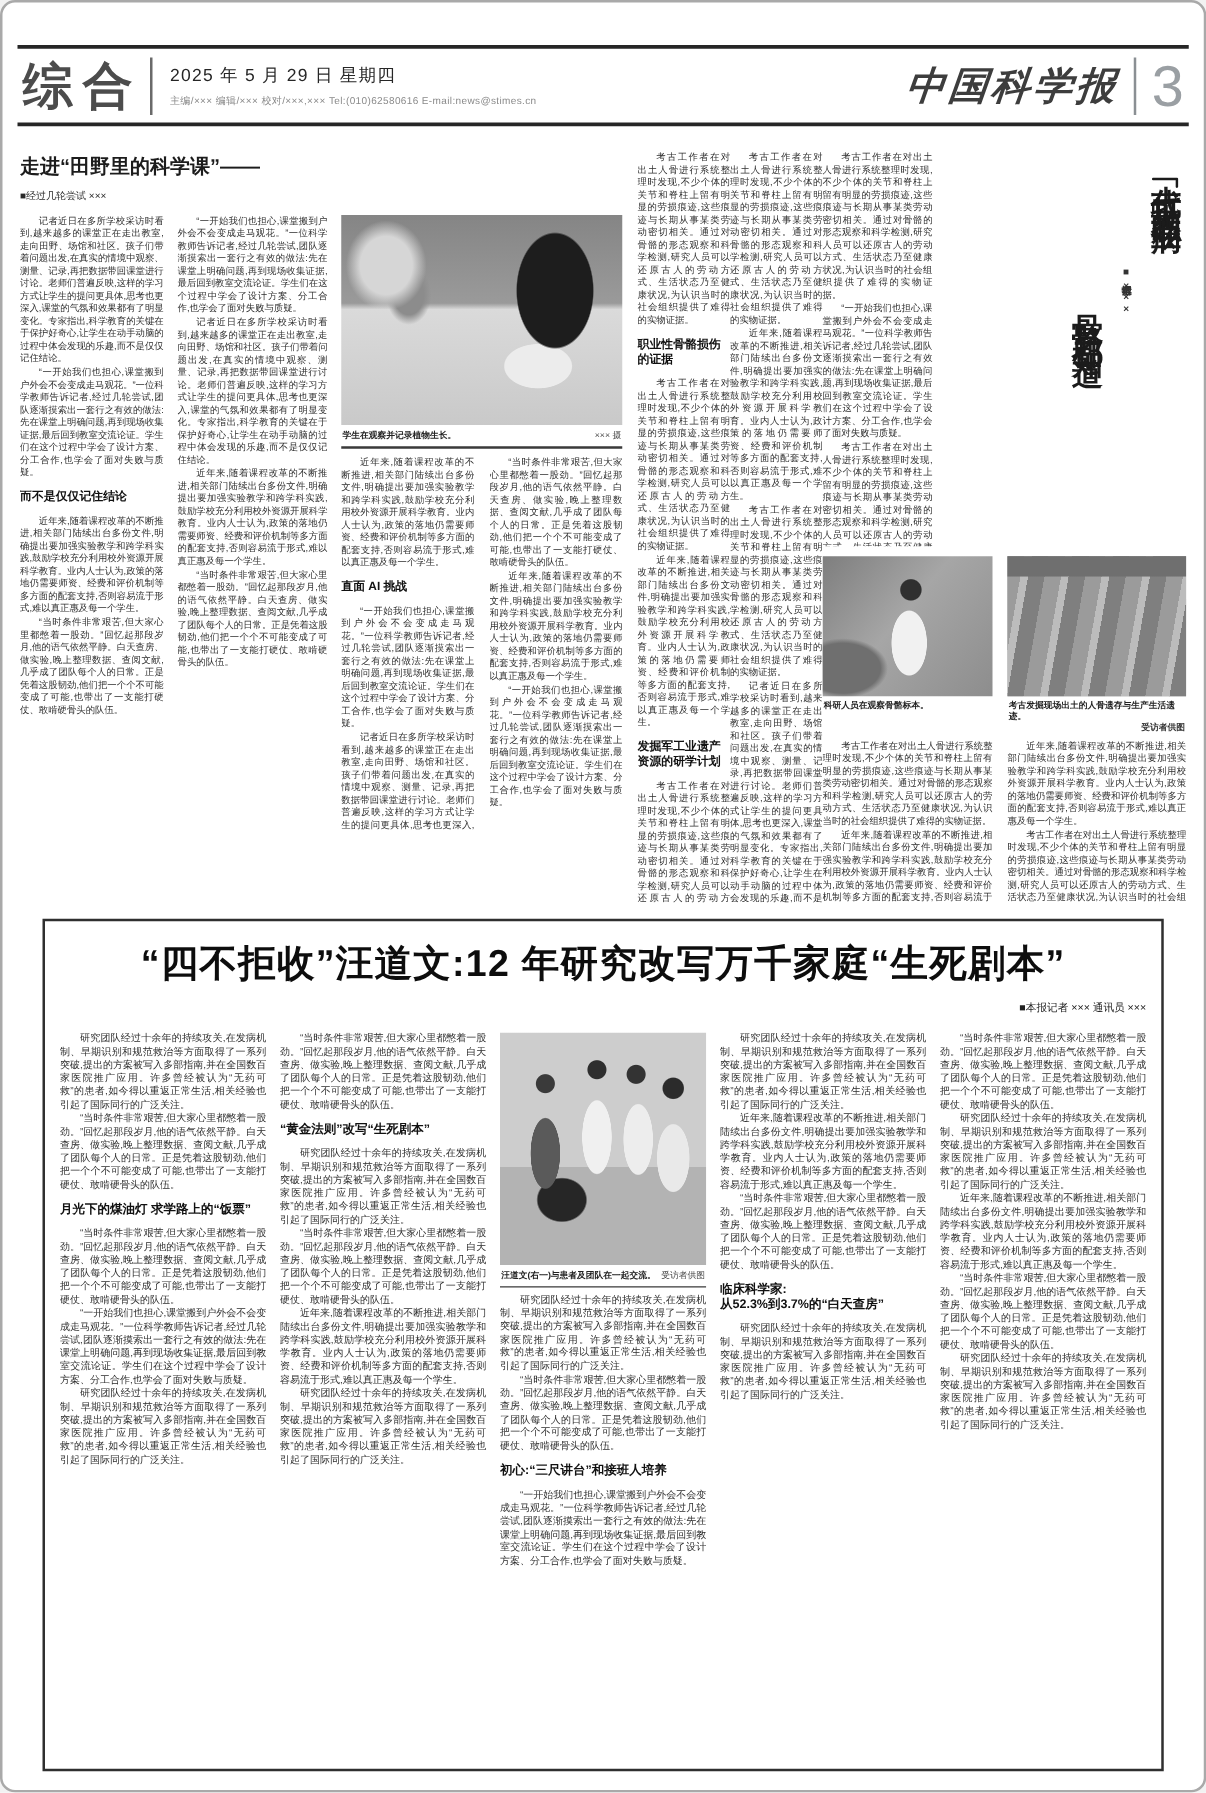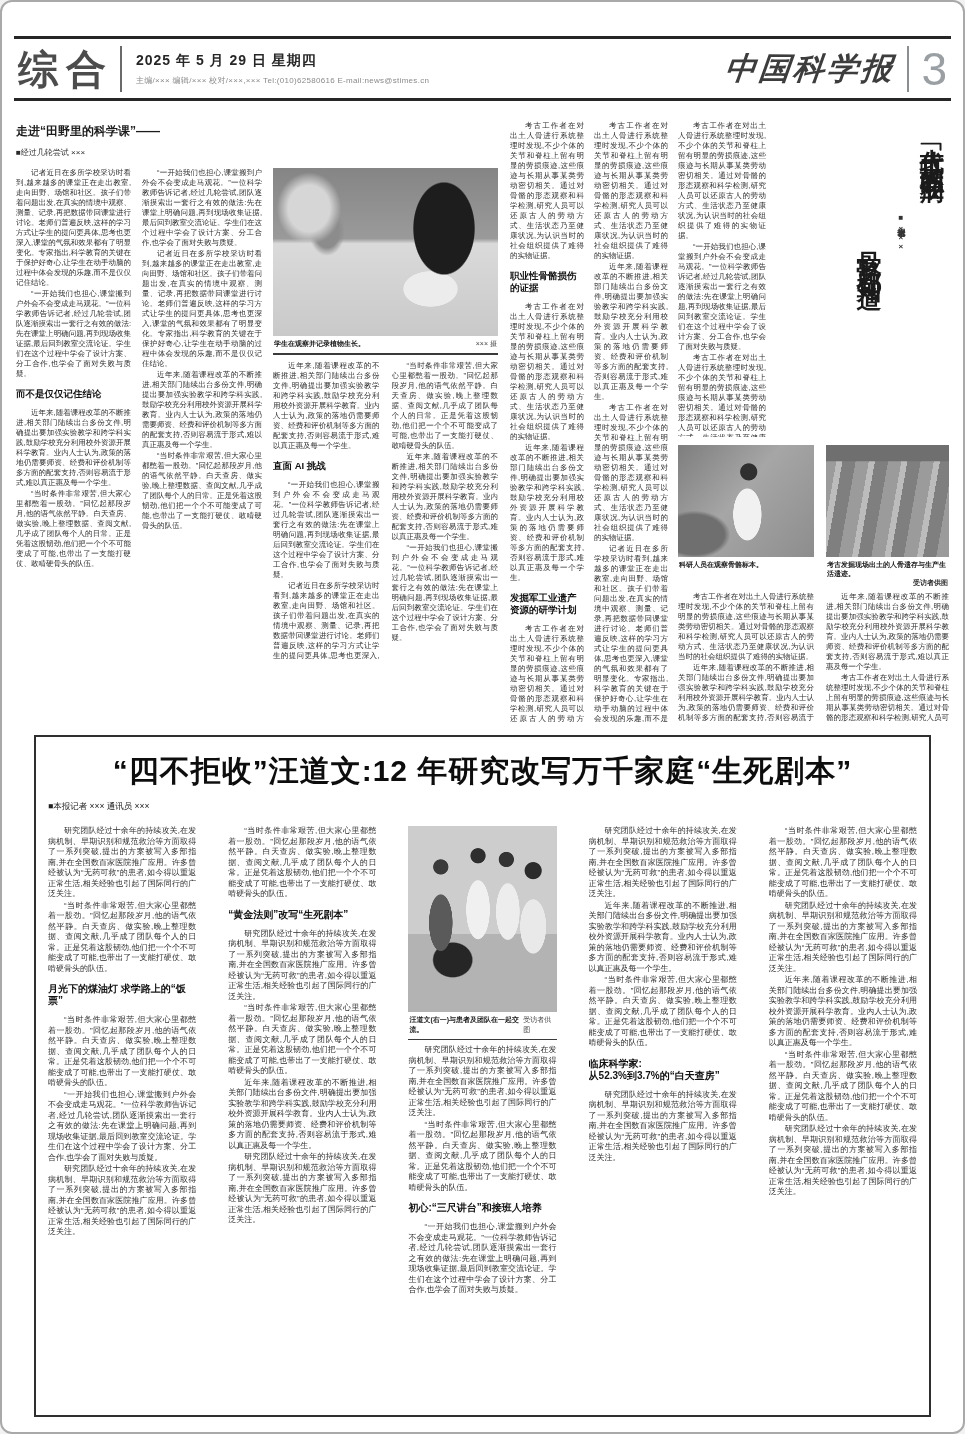--- a/index.html
+++ b/index.html
@@ -4,58 +4,58 @@
 <style>
   html,body{margin:0;padding:0;background:#f2f2f2;font-family:"Liberation Sans","DejaVu Sans",sans-serif;}
   .page{position:relative;width:965px;height:1434px;margin:0 auto;background:#fff;border:2px solid #a9a9a9;
         border-radius:12px;box-sizing:border-box;overflow:hidden;color:#222;}
   
   .masthead-wrap{margin:34px 12px 0;border-top:3px solid #262626;border-bottom:3px solid #262626;
                  padding:7px 4px 6px;display:flex;align-items:center;}
   .section-name{font-size:40px;font-weight:600;color:#4c4c4c;letter-spacing:8px;line-height:1;}
   .mast-div{width:2px;height:46px;background:#6a6a6a;margin:0 14px 0 6px;}
   .issue-info{display:flex;flex-direction:column;justify-content:center;}
-  .issue-date{font-size:14px;font-weight:bold;color:#262626;letter-spacing:1px;}
+  .issue-date{font-size:14px;font-weight:normal;color:#262626;letter-spacing:1px;}
   .issue-contact{font-size:8px;color:#8a8a8a;margin-top:5px;letter-spacing:.3px;}
   .mast-right{margin-left:auto;display:flex;align-items:center;}
   .paper-name{font-family:"DejaVu Serif","Liberation Serif",serif;font-style:italic;font-weight:bold;
               font-size:31px;color:#3d3d3d;letter-spacing:3px;transform:skewX(-6deg);}
   .page-num{font-size:46px;color:#9a9fa3;line-height:1;margin-left:12px;padding-left:12px;
             border-left:2px solid #8a8f93;font-weight:400;}
   
   .gp{font-size:7.5px;line-height:10px;color:#2e2e2e;text-align:justify;text-indent:2em;
       margin:0 0 1px;word-break:break-all;}
   .subhead{font-size:9.5px;font-weight:bold;color:#111;margin:9px 0 8px;line-height:12px;word-break:break-all;}
   .col{overflow:hidden;}
   
   .content{padding:20px 14px 0;}
   .top-section{display:flex;height:602px;overflow:hidden;}
   .main-article{width:482px;flex:none;}
-  .kicker{font-size:12px;font-weight:bold;color:#1c1c1c;margin:2px 0 4px;}
+  .kicker{font-size:16px;font-weight:bold;color:#1c1c1c;margin:2px 0 4px;}
   .headline1{font-size:31px;font-weight:900;color:#0e0e0e;letter-spacing:4px;line-height:1.15;white-space:nowrap;}
   .byline1{font-size:8px;color:#2a2a2a;margin:7px 0 10px;}
   .article-body{display:flex;gap:11px;height:498px;overflow:hidden;}
   .tcol1{width:115px;flex:none;}
   .tcol2{width:120px;flex:none;}
   .tphoto-block{flex:1;}
   .photo{position:relative;}
   .photo1{height:168px;background:
       radial-gradient(ellipse 52px 78px at 76% 36%, #1d1d1d 58%, rgba(0,0,0,0) 60%),
       radial-gradient(ellipse 46px 30px at 70% 72%, #ececec 58%, rgba(0,0,0,0) 60%),
       radial-gradient(ellipse 52px 58px at 16% 24%, #d6d6d6 40%, rgba(0,0,0,0) 62%),
       radial-gradient(ellipse 30px 40px at 24% 38%, #8c8c8c 40%, rgba(0,0,0,0) 60%),
       linear-gradient(to bottom, #858585 0%, #9a9a9a 42%, #dadada 45%, #c9c9c9 100%);}
   .cap-row{display:flex;justify-content:space-between;align-items:baseline;font-size:7px;color:#222;
            padding:3px 1px 4px;border-bottom:2px solid #3a3a3a;}
   .cap-text{font-weight:bold;}
   .cap-credit{color:#444;}
   .tsubcols{display:flex;gap:12px;margin-top:6px;height:300px;overflow:hidden;}
   .tsub{flex:1;overflow:hidden;}
   
-  .sidebar-article{flex:1;margin-left:12px;display:flex;gap:10px;height:602px;overflow:hidden;}
+  .sidebar-article{flex:1;margin-left:12px;display:flex;height:602px;overflow:hidden;}
   .scol1,.scol2{width:74px;flex:none;overflow:hidden;}
   .sright{flex:1;display:flex;flex-direction:column;overflow:hidden;}
   .sright-top{display:flex;gap:10px;height:316px;overflow:hidden;}
   .scol3{width:88px;flex:none;overflow:hidden;}
   .vheadline{flex:1;writing-mode:vertical-rl;padding-top:8px;}
   .vh-main{font-size:24px;font-weight:800;color:#1b1b1b;letter-spacing:3px;line-height:1.4;}
   .vh-byline{font-size:8px;font-weight:bold;color:#333;padding-top:84px;margin-left:8px;margin-right:10px;}
   .vh-sub{font-size:25px;font-weight:800;color:#1b1b1b;letter-spacing:9px;padding-top:102px;margin-right:2px;}
   .photos-row{display:flex;gap:12px;margin-top:8px;}
   .pwrap2{width:136px;flex:none;}
@@ -72,22 +72,22 @@
   .scap{font-size:7px;color:#222;padding:3px 1px 0;line-height:9px;}
   .scap .cap-text{font-weight:bold;}
   .scap-credit{display:block;text-align:right;color:#333;font-weight:bold;}
   .sbottom{display:flex;gap:12px;margin-top:5px;flex:1;overflow:hidden;}
   .sbcol1{width:136px;flex:none;overflow:hidden;}
   .sbcol2{flex:1;overflow:hidden;}
   
   .bottom-box{margin:12px 18px 0;border:2px solid #2f2f2f;padding:14px 12px 24px;height:682px;
               box-sizing:border-box;overflow:hidden;}
   .b-headline{text-align:center;font-size:30px;font-weight:900;color:#0d0d0d;letter-spacing:1px;white-space:nowrap;}
-  .b-byline{text-align:left;font-size:8.5px;color:#222;margin:9px 0 13px;}
-  .b-body{display:flex;gap:32px;height:580px;overflow:hidden;}
+  .b-byline{text-align:right;font-size:8.5px;color:#222;margin:9px 0 13px;}
+  .b-body{display:flex;gap:11px;height:580px;overflow:hidden;}
   .bcol{flex:1;overflow:hidden;}
   .bcol .gp{font-size:8px;line-height:10.5px;}
   .bcol .subhead{font-size:10px;}
   .photo4{height:186px;background:
       radial-gradient(circle 8px at 22% 22%, #3a3a3a 90%, rgba(0,0,0,0)),
       radial-gradient(ellipse 20px 48px at 22% 52%, #5a5a5a 58%, rgba(0,0,0,0) 60%),
       radial-gradient(circle 8px at 47% 16%, #2e2e2e 90%, rgba(0,0,0,0)),
       radial-gradient(ellipse 20px 50px at 47% 45%, #f0f0f0 58%, rgba(0,0,0,0) 60%),
       radial-gradient(circle 8px at 66% 18%, #333 90%, rgba(0,0,0,0)),
       radial-gradient(ellipse 20px 48px at 67% 46%, #ededed 58%, rgba(0,0,0,0) 60%),

